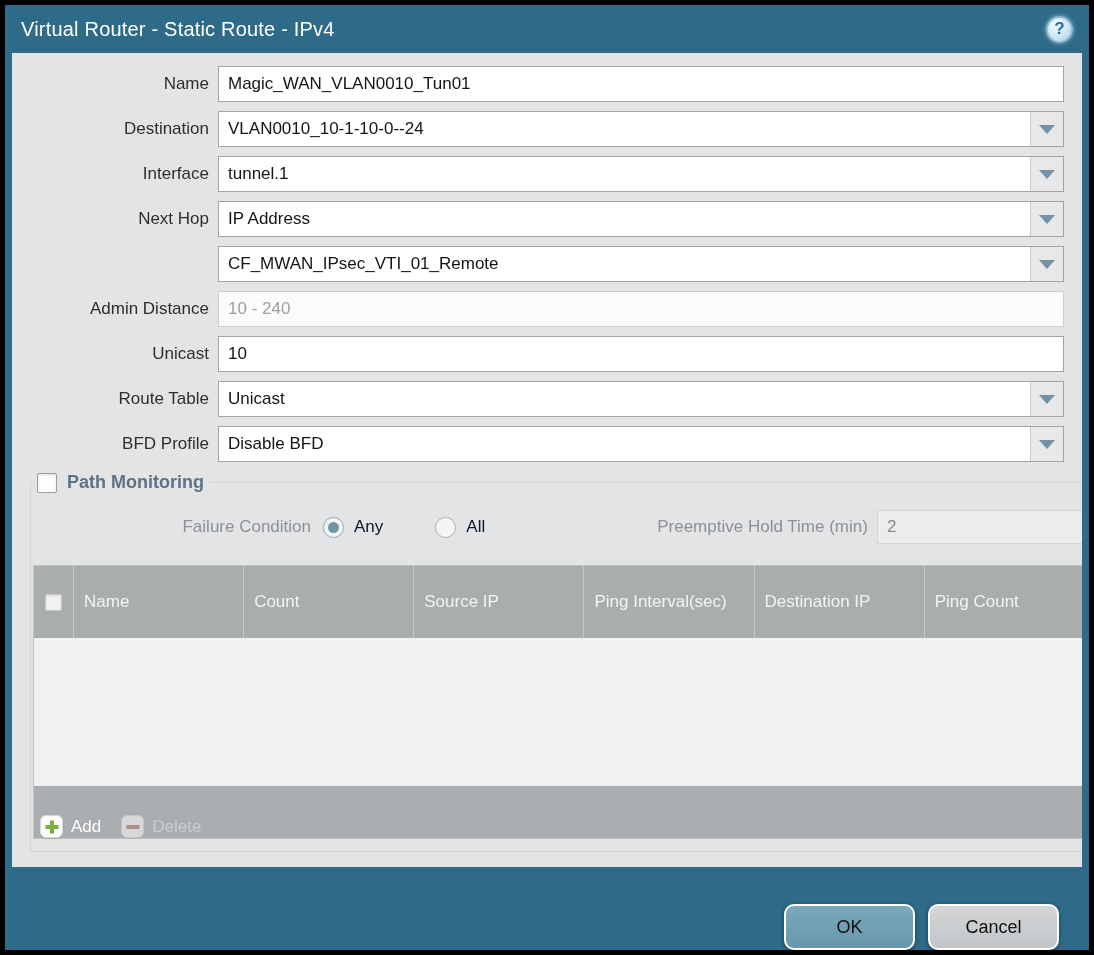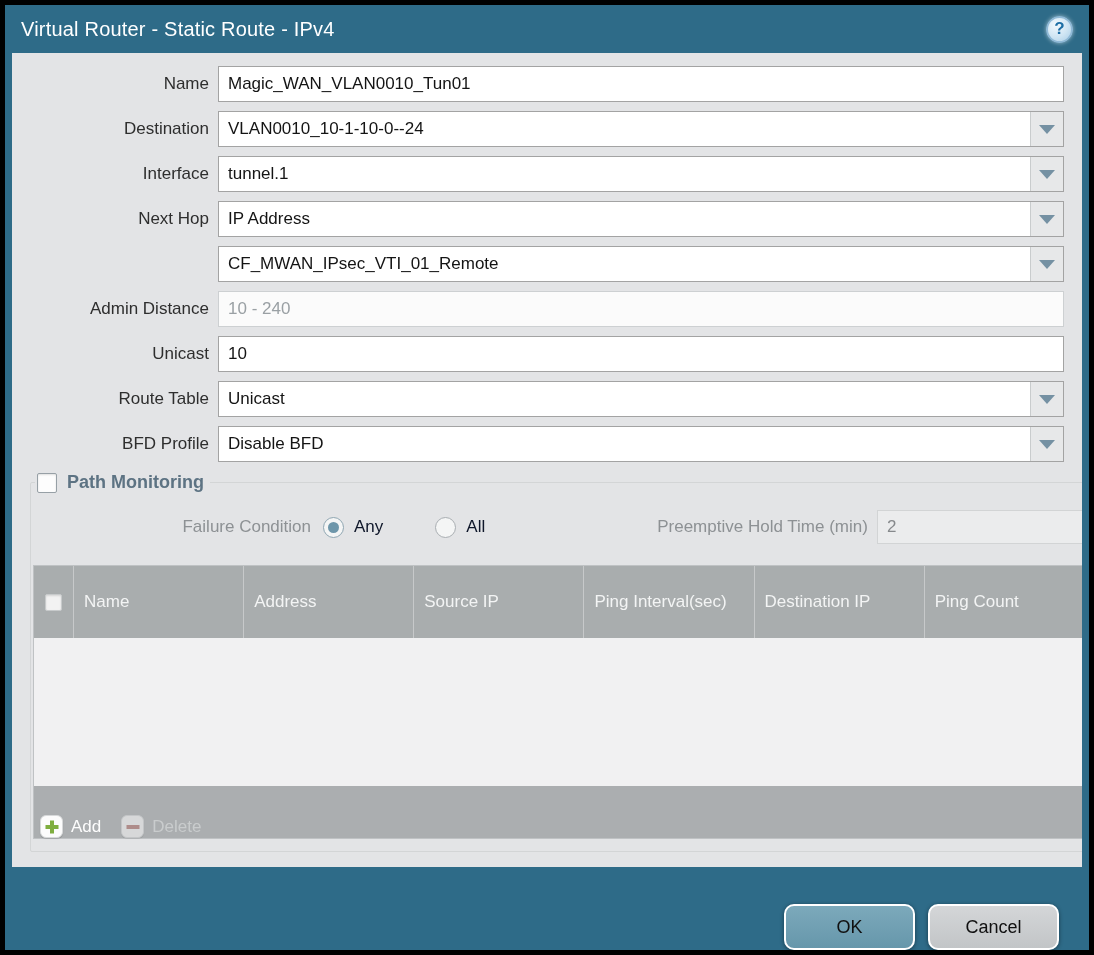--- a/index.html
+++ b/index.html
@@ -198,21 +198,21 @@
           <span class="pht-label">Preemptive Hold Time (min)</span>
           <input class="pht-input" disabled="" value="2" style="">
         </div>
 
         <div class="pm-table">
           <div class="tbl-head">
             <div class="th th-cb">
               <span class="cb"></span>
             </div>
             <div class="th">Name</div>
-            <div class="th">Address</div>
+            <div class="th">Count</div>
             <div class="th">Source IP</div>
             <div class="th">Ping Interval(sec)</div>
             <div class="th">Destination IP</div>
             <div class="th">Ping Count</div>
           </div>
           <div class="tbl-body"></div>
           <div class="tbl-foot">
             <span class="tool-btn">
               <span class="tool-icon plus"></span>
               <span class="tool-label">Add</span>

